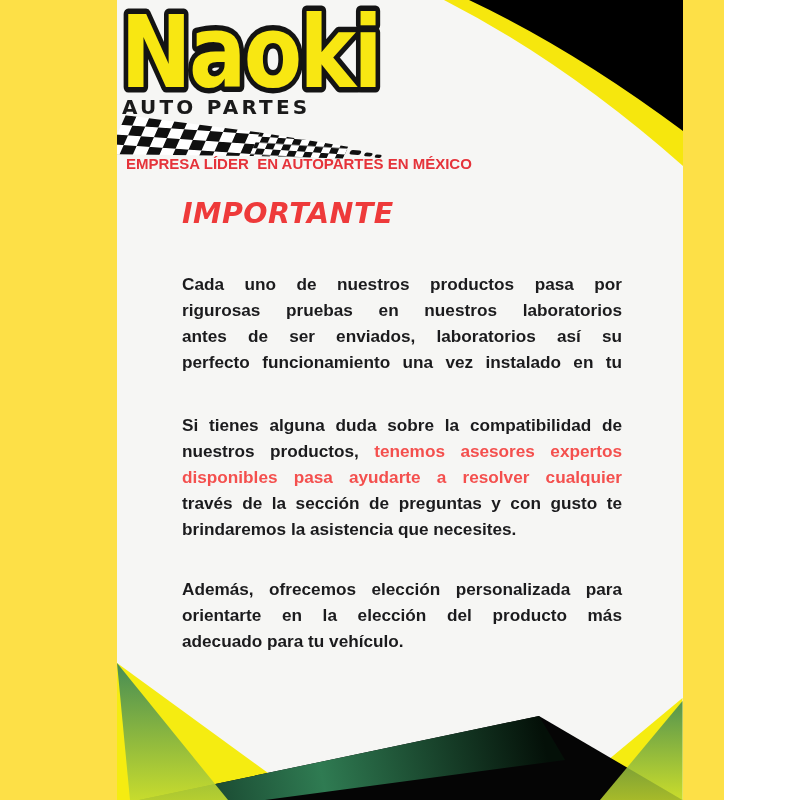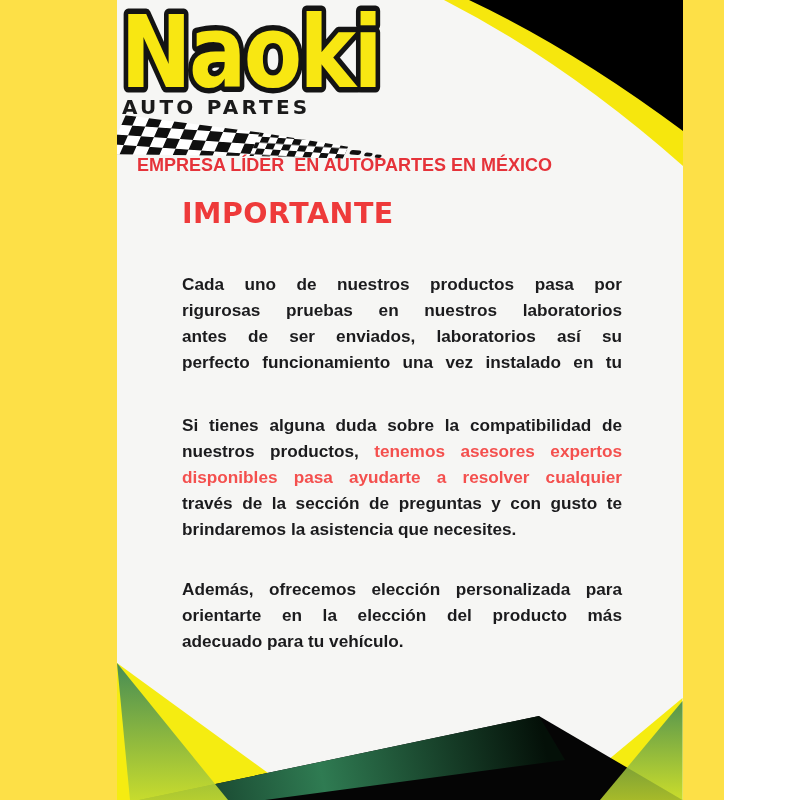--- a/index.html
+++ b/index.html
@@ -1,25 +1,25 @@
 <!DOCTYPE html>
 <html><head>
 <meta charset="utf-8">
 <style>
   html,body{margin:0;padding:0;background:#ffffff;}
   .page{position:relative;width:724px;height:800px;background:#fde047;overflow:hidden;
         font-family:"Liberation Sans", sans-serif;}
   .poster{position:absolute;left:117px;top:0;width:566px;height:800px;background:#F6F6F4;}
   .bg-svg{position:absolute;left:0;top:0;width:566px;height:800px;display:block;}
-  .tagline{position:absolute;left:20px;top:155px;width:430px;
-           font-weight:700;font-size:18px;letter-spacing:0px;white-space:pre;
+  .tagline{position:absolute;left:9px;top:155px;width:430px;
+           font-weight:700;font-size:15px;letter-spacing:0px;white-space:pre;
            color:#E5333A;font-family:"Liberation Sans", sans-serif;}
   .heading{position:absolute;left:65px;top:199px;
            font-family:"DejaVu Sans", sans-serif;font-weight:700;font-size:28.5px;
-           letter-spacing:0.5px;color:#EE3A3A;line-height:30px;}
+           letter-spacing:0.5px;color:#EE3A3A;line-height:30px;font-style:italic;}
   .para{position:absolute;left:65px;width:440px;
         font-family:"Liberation Sans", sans-serif;font-weight:700;font-size:17.2px;
         color:#1B1B1D;margin-top:12px;}
   .tline{line-height:26px;text-align:justify;text-align-last:justify;white-space:normal;}
   .tline.last{text-align-last:left;}
   .red{color:#F4504E;}
 </style>
 </head>
 <body>
 

